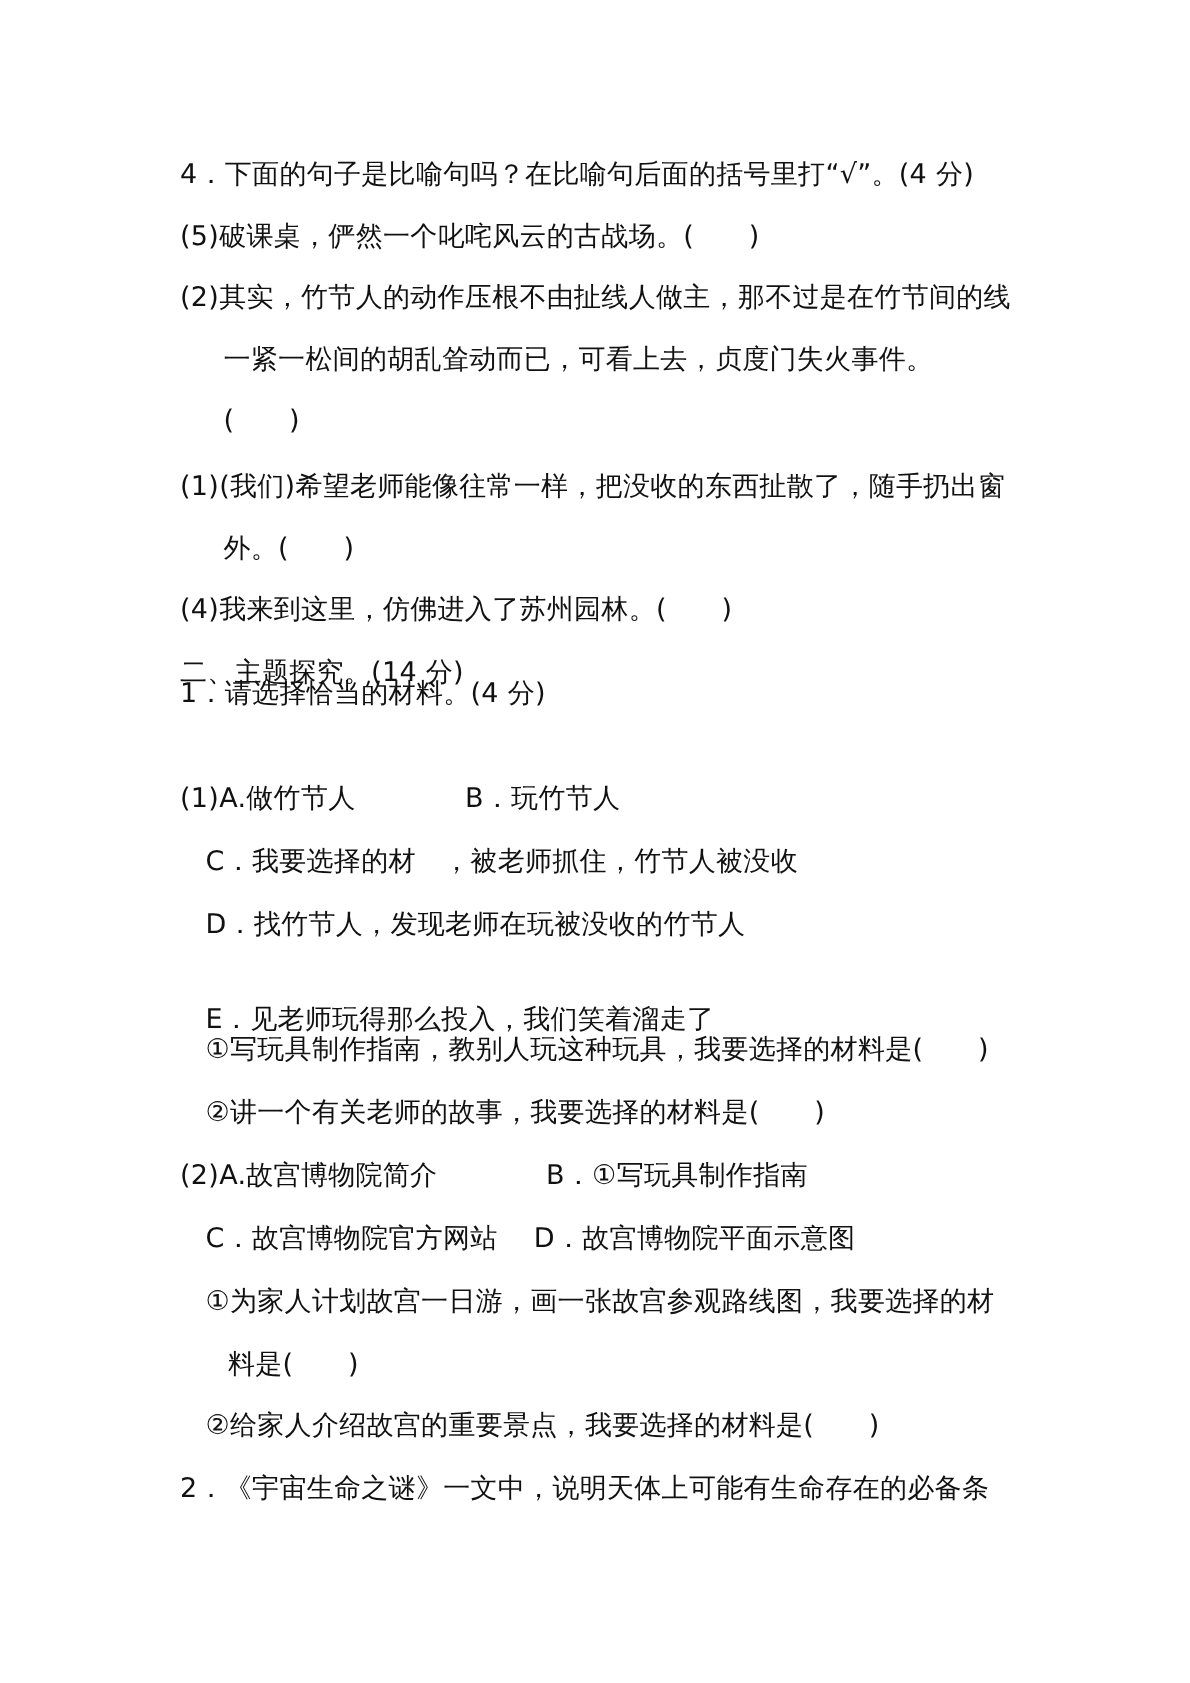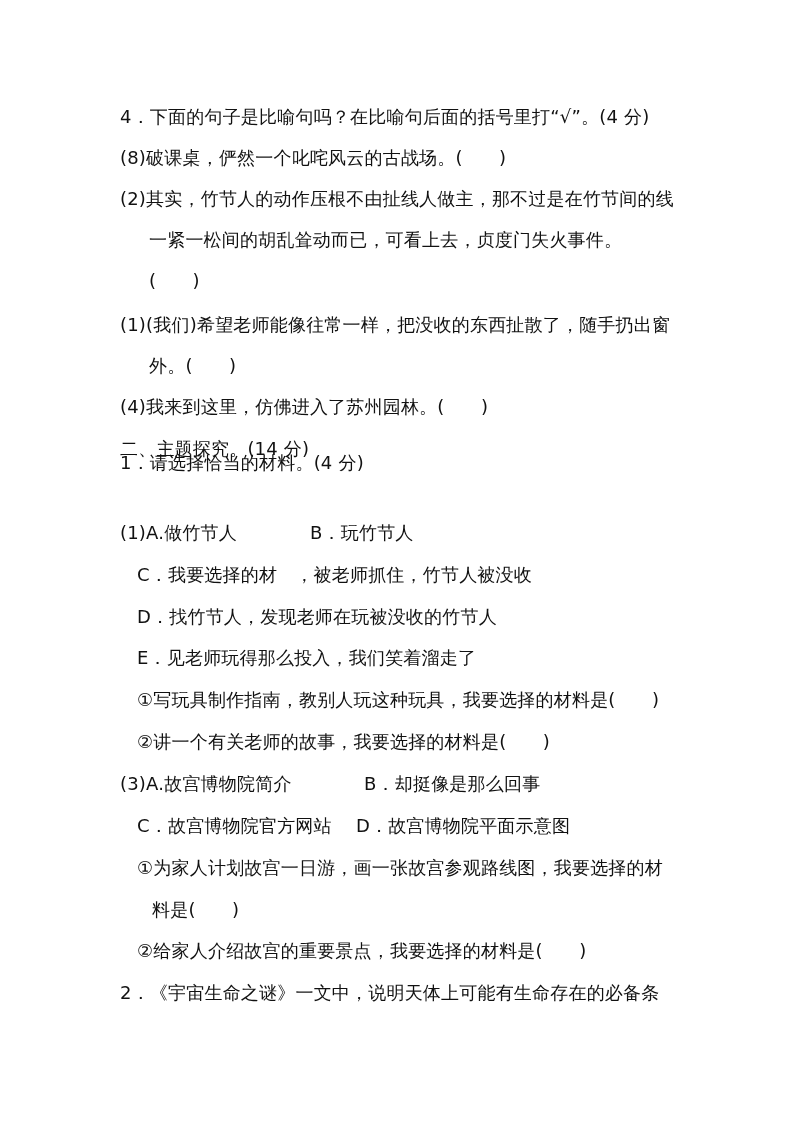--- a/index.html
+++ b/index.html
@@ -7,39 +7,39 @@
       font-family: "DejaVu Sans", "Liberation Sans", sans-serif; color: #111; }
     .line { position: absolute; left: 120px; font-size: 18px; line-height: 22px; white-space: pre; letter-spacing: 0.2px; }
     .ind1 { left: 137px; }
     .ind2 { left: 149px; }
   </style>
 </head>
 <body>
 
 <div>
   <div class="line" style="top:106px">4．下面的句子是比喻句吗？在比喻句后面的括号里打“√”。(4 分)</div>
-  <div class="line" style="top:147px">(8)破课桌，俨然一个叱咤风云的古战场。(　　)</div>
+  <div class="line" style="top:147px">(5)破课桌，俨然一个叱咤风云的古战场。(　　)</div>
   <div class="line" style="top:188px">(2)其实，竹节人的动作压根不由扯线人做主，那不过是在竹节间的线</div>
   <div class="line ind2" style="top:229px">一紧一松间的胡乱耸动而已，可看上去，贞度门失火事件。</div>
   <div class="line ind2" style="top:270px">(　　)</div>
   <div class="line" style="top:314px">(1)(我们)希望老师能像往常一样，把没收的东西扯散了，随手扔出窗</div>
   <div class="line ind2" style="top:355px">外。(　　)</div>
   <div class="line" style="top:396px">(4)我来到这里，仿佛进入了苏州园林。(　　)</div>
 
   <div class="line" style="top:438px">二、主题探究。(14 分)</div>
   <div class="line" style="top:452px">1．请选择恰当的材料。(4 分)</div>
   <div class="line" style="top:522px">(1)A.做竹节人</div>
   <div class="line" style="top:522px; left:310px">B．玩竹节人</div>
   <div class="line ind1" style="top:564px">C．我要选择的材　，被老师抓住，竹节人被没收</div>
   <div class="line ind1" style="top:606px">D．找竹节人，发现老师在玩被没收的竹节人</div>
-  <div class="line ind1" style="top:647px">E．见老师玩得那么投入，我们笑着溜走了</div>
+  <div class="line ind1" style="top:669px">E．见老师玩得那么投入，我们笑着溜走了</div>
   <div class="line ind1" style="top:689px">①写玩具制作指南，教别人玩这种玩具，我要选择的材料是(　　)</div>
   <div class="line ind1" style="top:731px">②讲一个有关老师的故事，我要选择的材料是(　　)</div>
 
-  <div class="line" style="top:773px">(3)A.故宫博物院简介</div>
-  <div class="line" style="top:773px; left:364px">B．却挺像是那么回事</div>
+  <div class="line" style="top:773px">(2)A.故宫博物院简介</div>
+  <div class="line" style="top:773px; left:364px">B．①写玩具制作指南</div>
   <div class="line ind1" style="top:815px">C．故宫博物院官方网站　 D．故宫博物院平面示意图</div>
   <div class="line ind1" style="top:857px">①为家人计划故宫一日游，画一张故宫参观路线图，我要选择的材</div>
   <div class="line ind2" style="top:899px; left:152px">料是(　　)</div>
   <div class="line ind1" style="top:940px">②给家人介绍故宫的重要景点，我要选择的材料是(　　)</div>
 
   <div class="line" style="top:982px">2．《宇宙生命之谜》一文中，说明天体上可能有生命存在的必备条</div>
 </div>
 
 </body></html>

